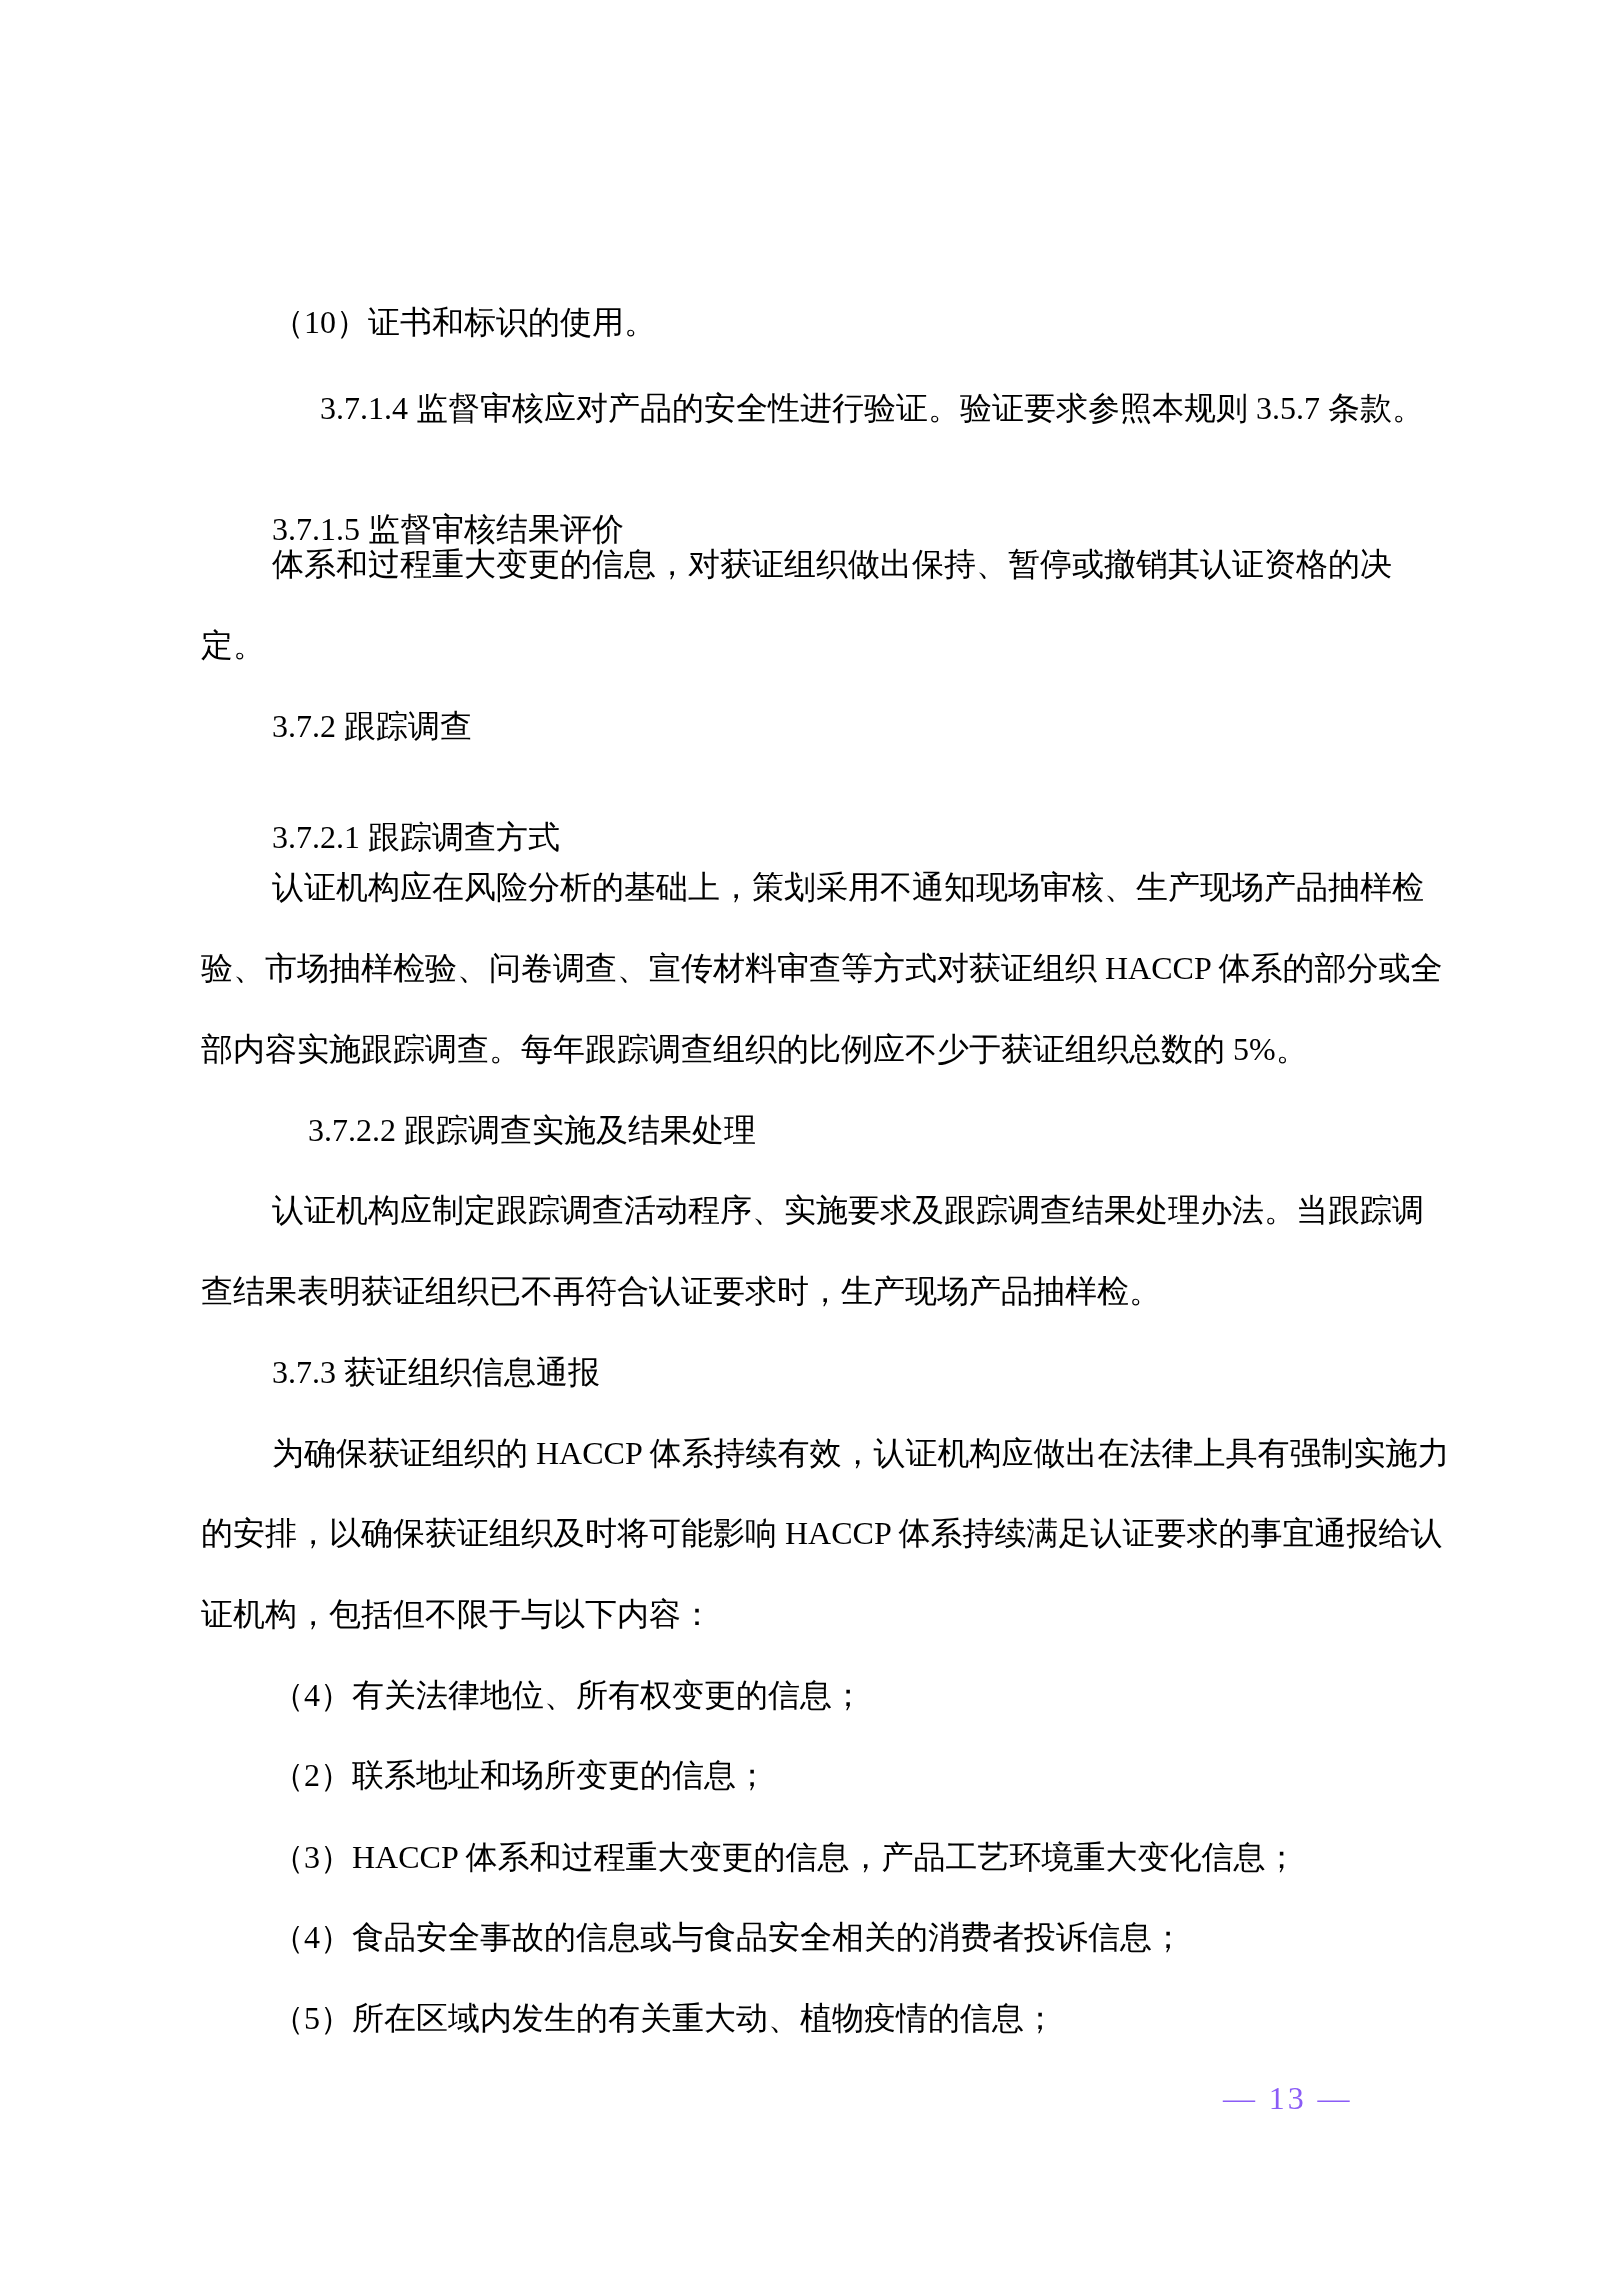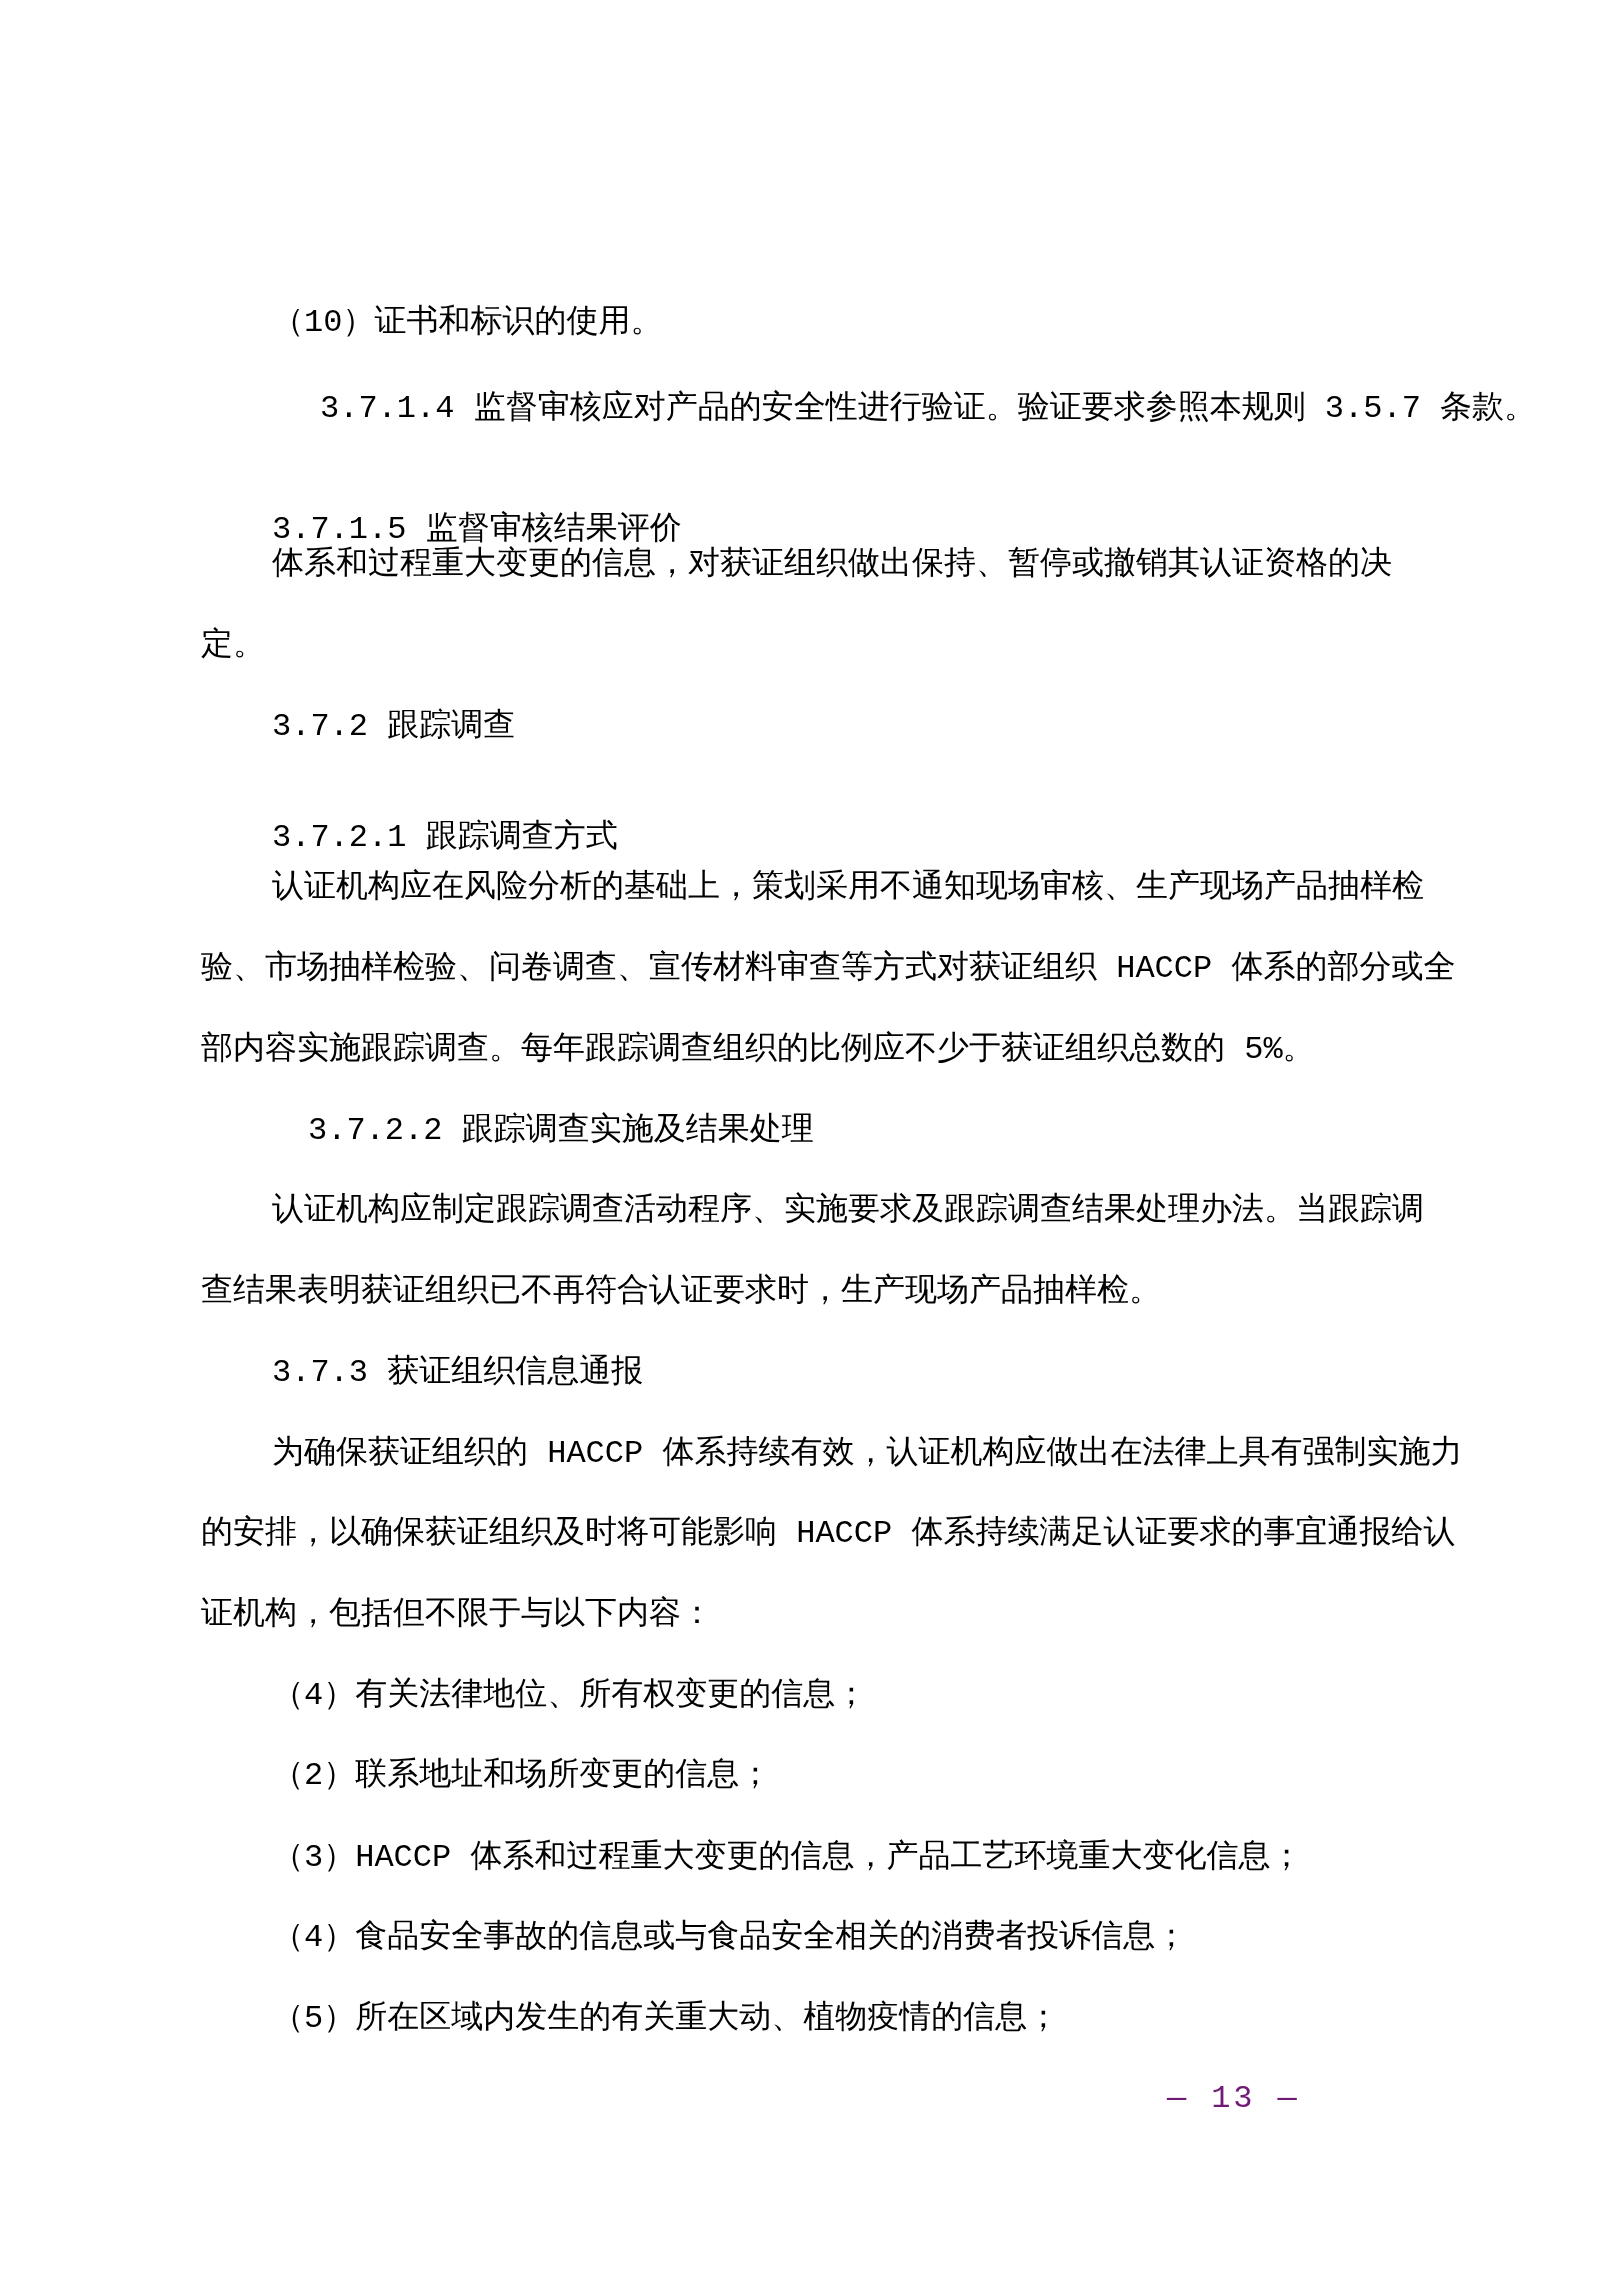--- a/index.html
+++ b/index.html
@@ -6,41 +6,41 @@
     margin: 0;
     padding: 0;
     background: #ffffff;
   }
   .page {
     position: relative;
     width: 1621px;
     height: 2182px;
     background: #ffffff;
     overflow: hidden;
-    font-family: Liberation Mono, monospace;
+    font-family: Liberation Serif, serif;
     color: #000000;
   }
   .line {
     position: absolute;
     white-space: nowrap;
     font-size: 32px;
     line-height: 39px;
     letter-spacing: 0px;
     color: #000000;
   }
   .line.flush  { left: 201px; }
   .line.indent { left: 272px; }
   .page-number {
     position: absolute;
     top: 2079px;
-    left: 1167px;
+    left: 1223px;
     font-size: 32px;
     line-height: 39px;
     letter-spacing: 2.9px;
-    color: #701a75;
+    color: #8b5cf6;
     white-space: nowrap;
   }
 </style>
 </head>
 <body>
 
 <div class="page">
   <div id="text-block">
       <div class="line indent" style="top: 303px;">（10）证书和标识的使用。</div>
       <div class="line indent" style="top: 389px; margin-left: 48px;">3.7.1.4 监督审核应对产品的安全性进行验证。验证要求参照本规则 3.5.7 条款。</div>

